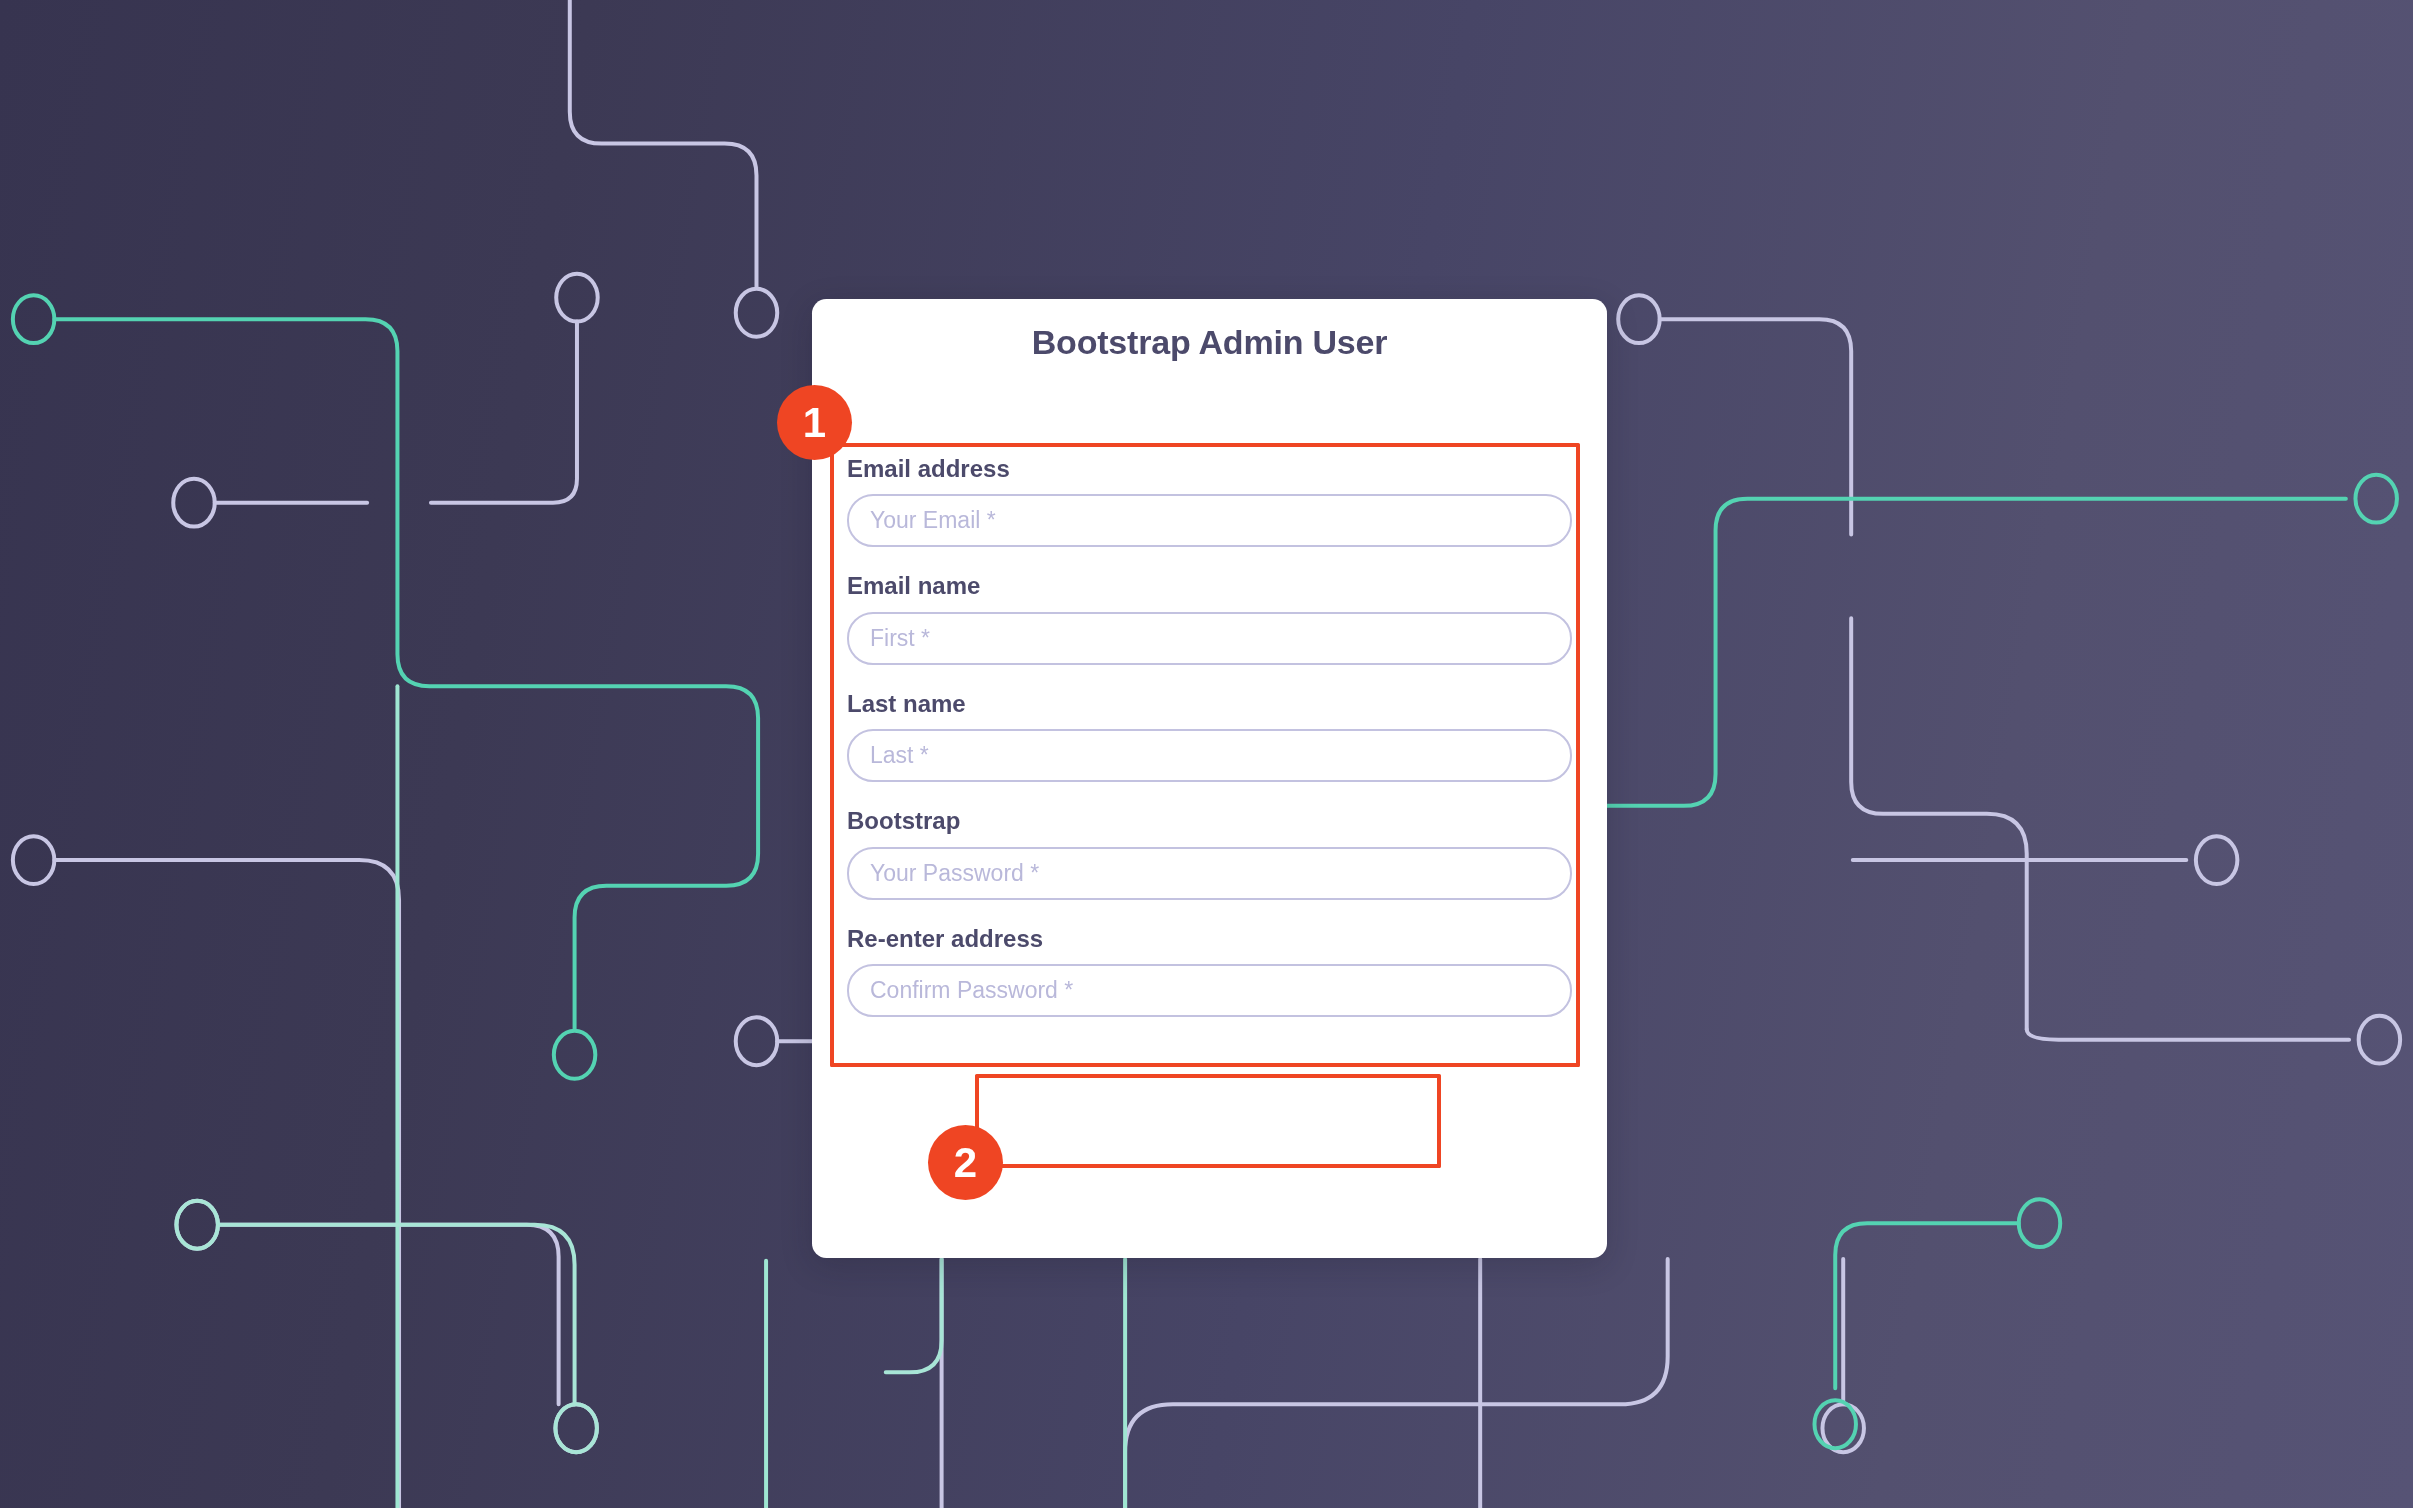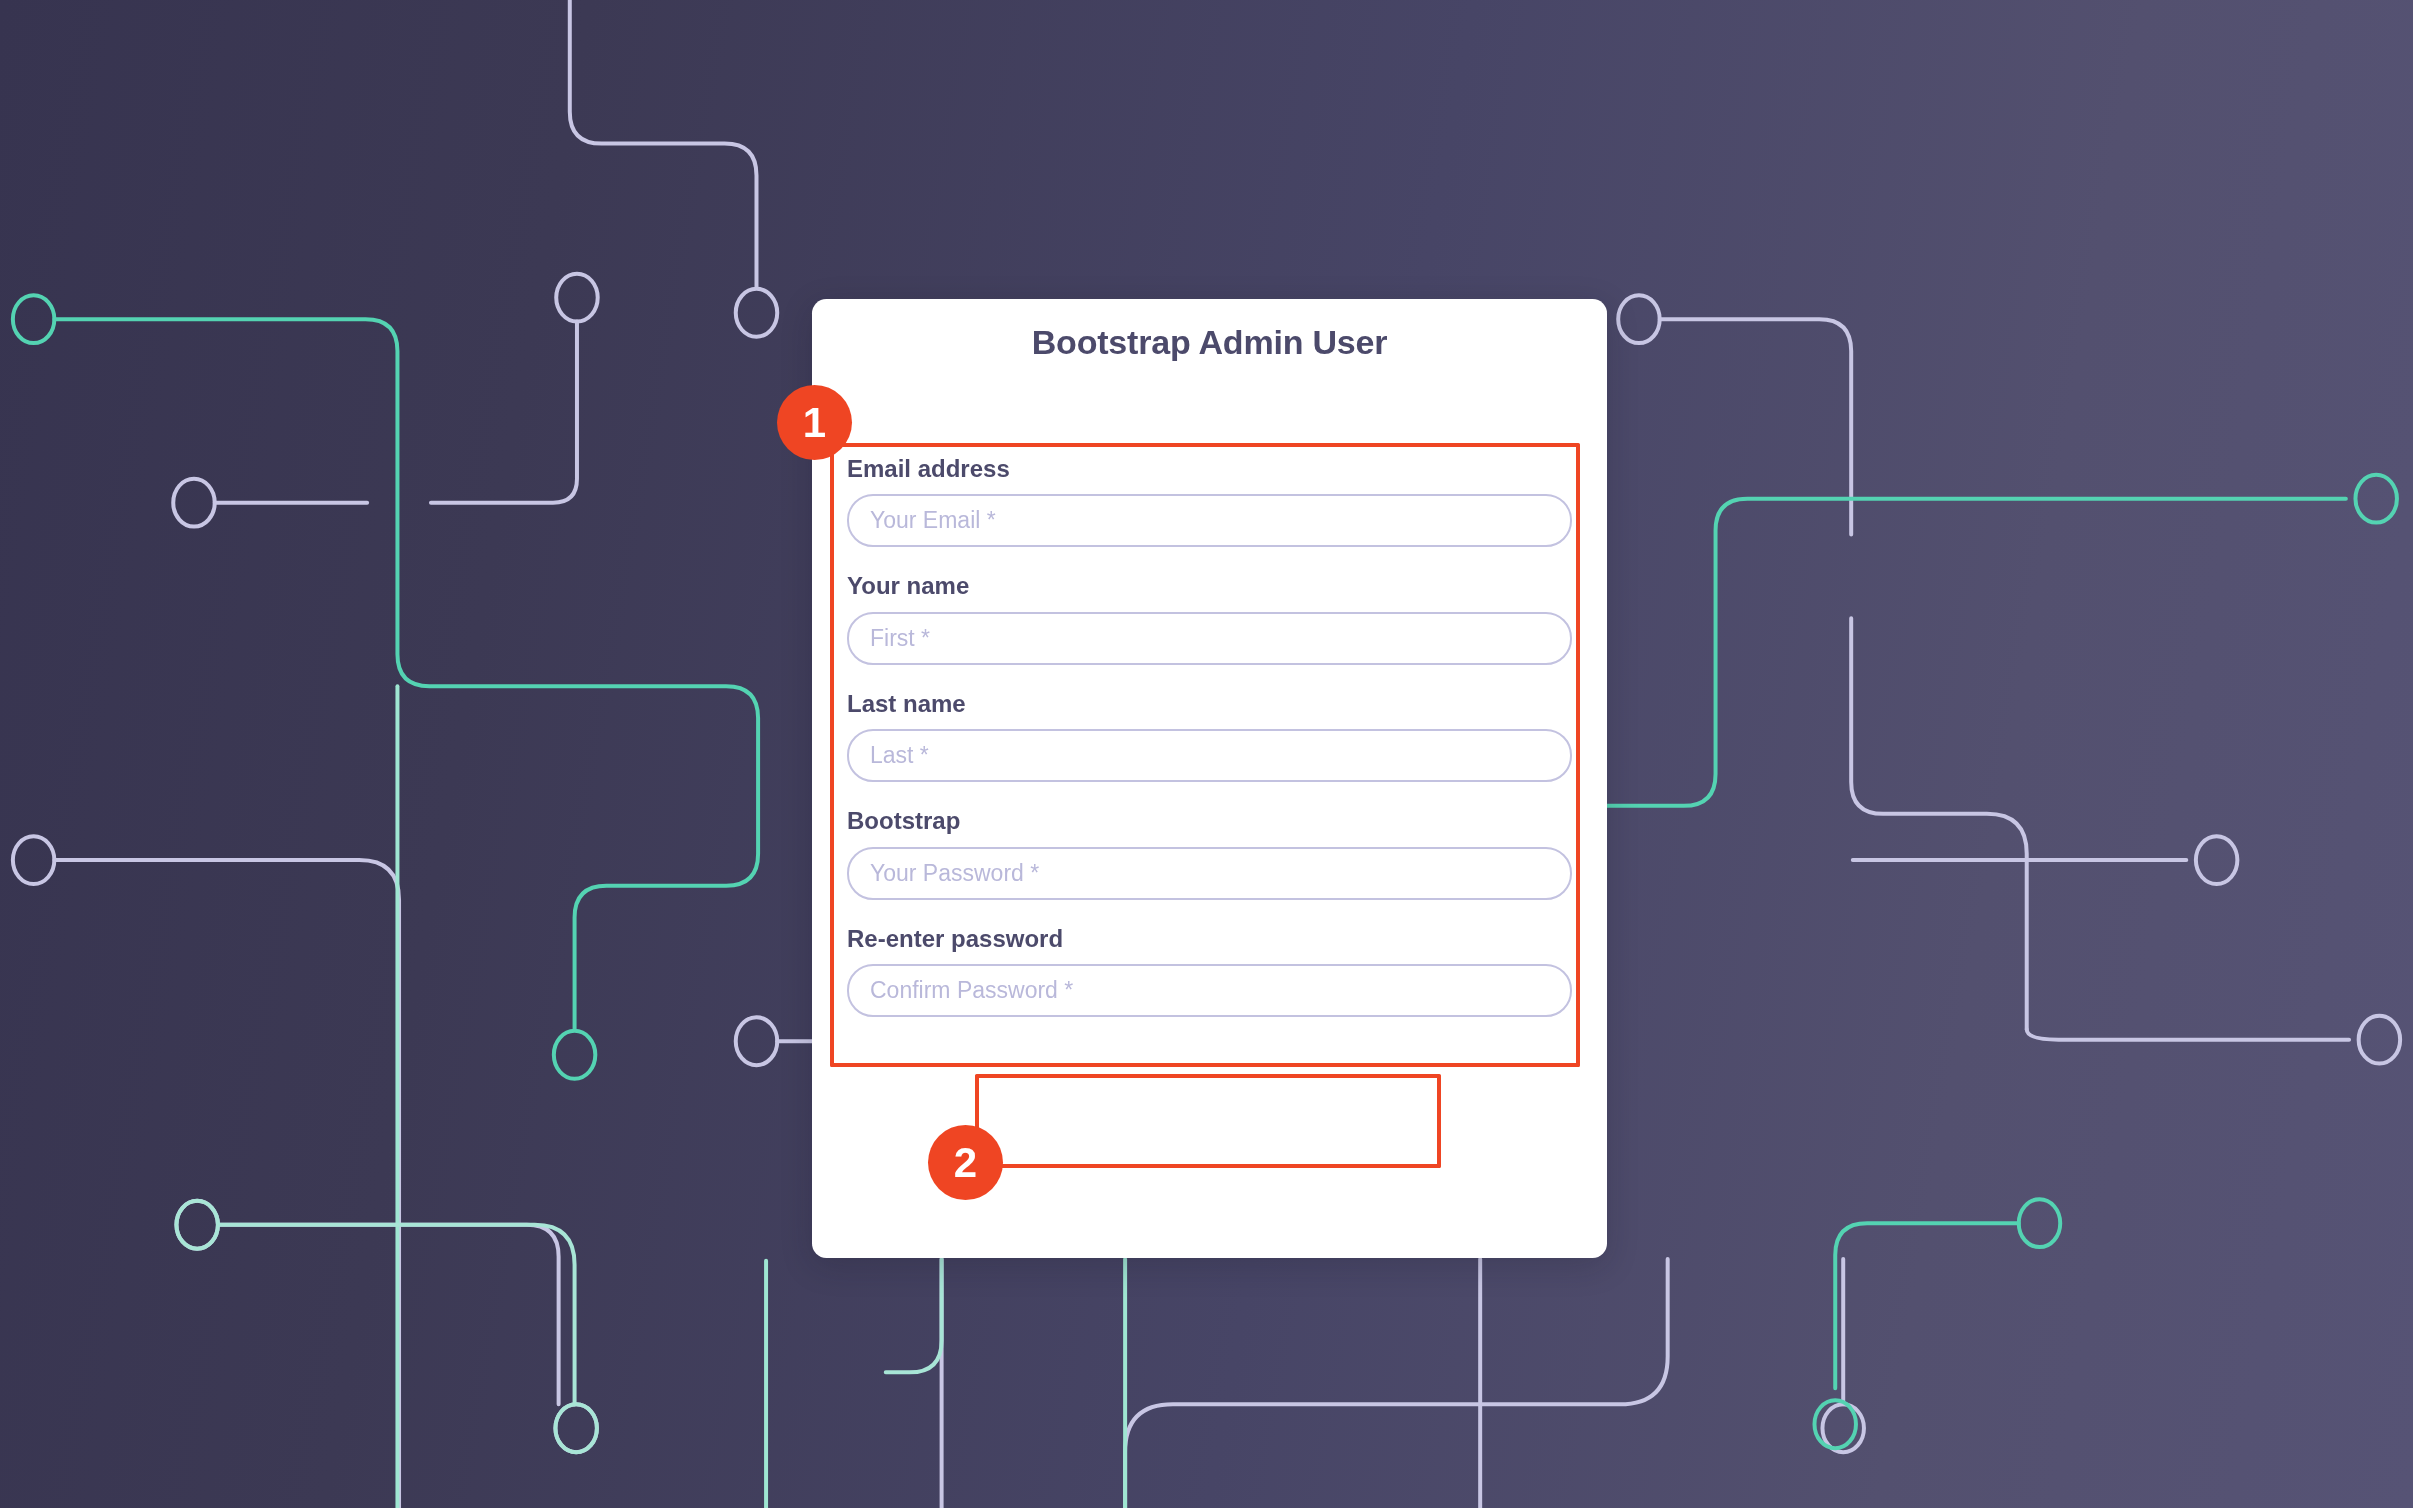--- a/index.html
+++ b/index.html
@@ -234,36 +234,36 @@
     <h1 id="card-title">Bootstrap Admin User</h1>
 
     <div id="signup-form">
 
       <div class="form-field">
         <label class="field-label">Email address</label>
         <input class="field-input" type="text" placeholder="Your Email *" style="">
       </div>
 
       <div class="form-field">
-        <label class="field-label">Your name</label>
+        <label class="field-label">Email name</label>
         <input class="field-input" type="text" placeholder="First *" style="">
       </div>
 
       <div class="form-field">
         <label class="field-label">Last name</label>
         <input class="field-input" type="text" placeholder="Last *" style="">
       </div>
 
       <div class="form-field">
         <label class="field-label">Bootstrap</label>
         <input class="field-input" type="text" placeholder="Your Password *" style="">
       </div>
 
       <div class="form-field">
-        <label class="field-label">Re-enter password</label>
+        <label class="field-label">Re-enter address</label>
         <input class="field-input" type="text" placeholder="Confirm Password *" style="">
       </div>
 
     </div>
 
 
   </div>
 
   <div class="annotation-box" id="annotation-box-form"></div>
   <div class="annotation-box" id="annotation-box-button"></div>

